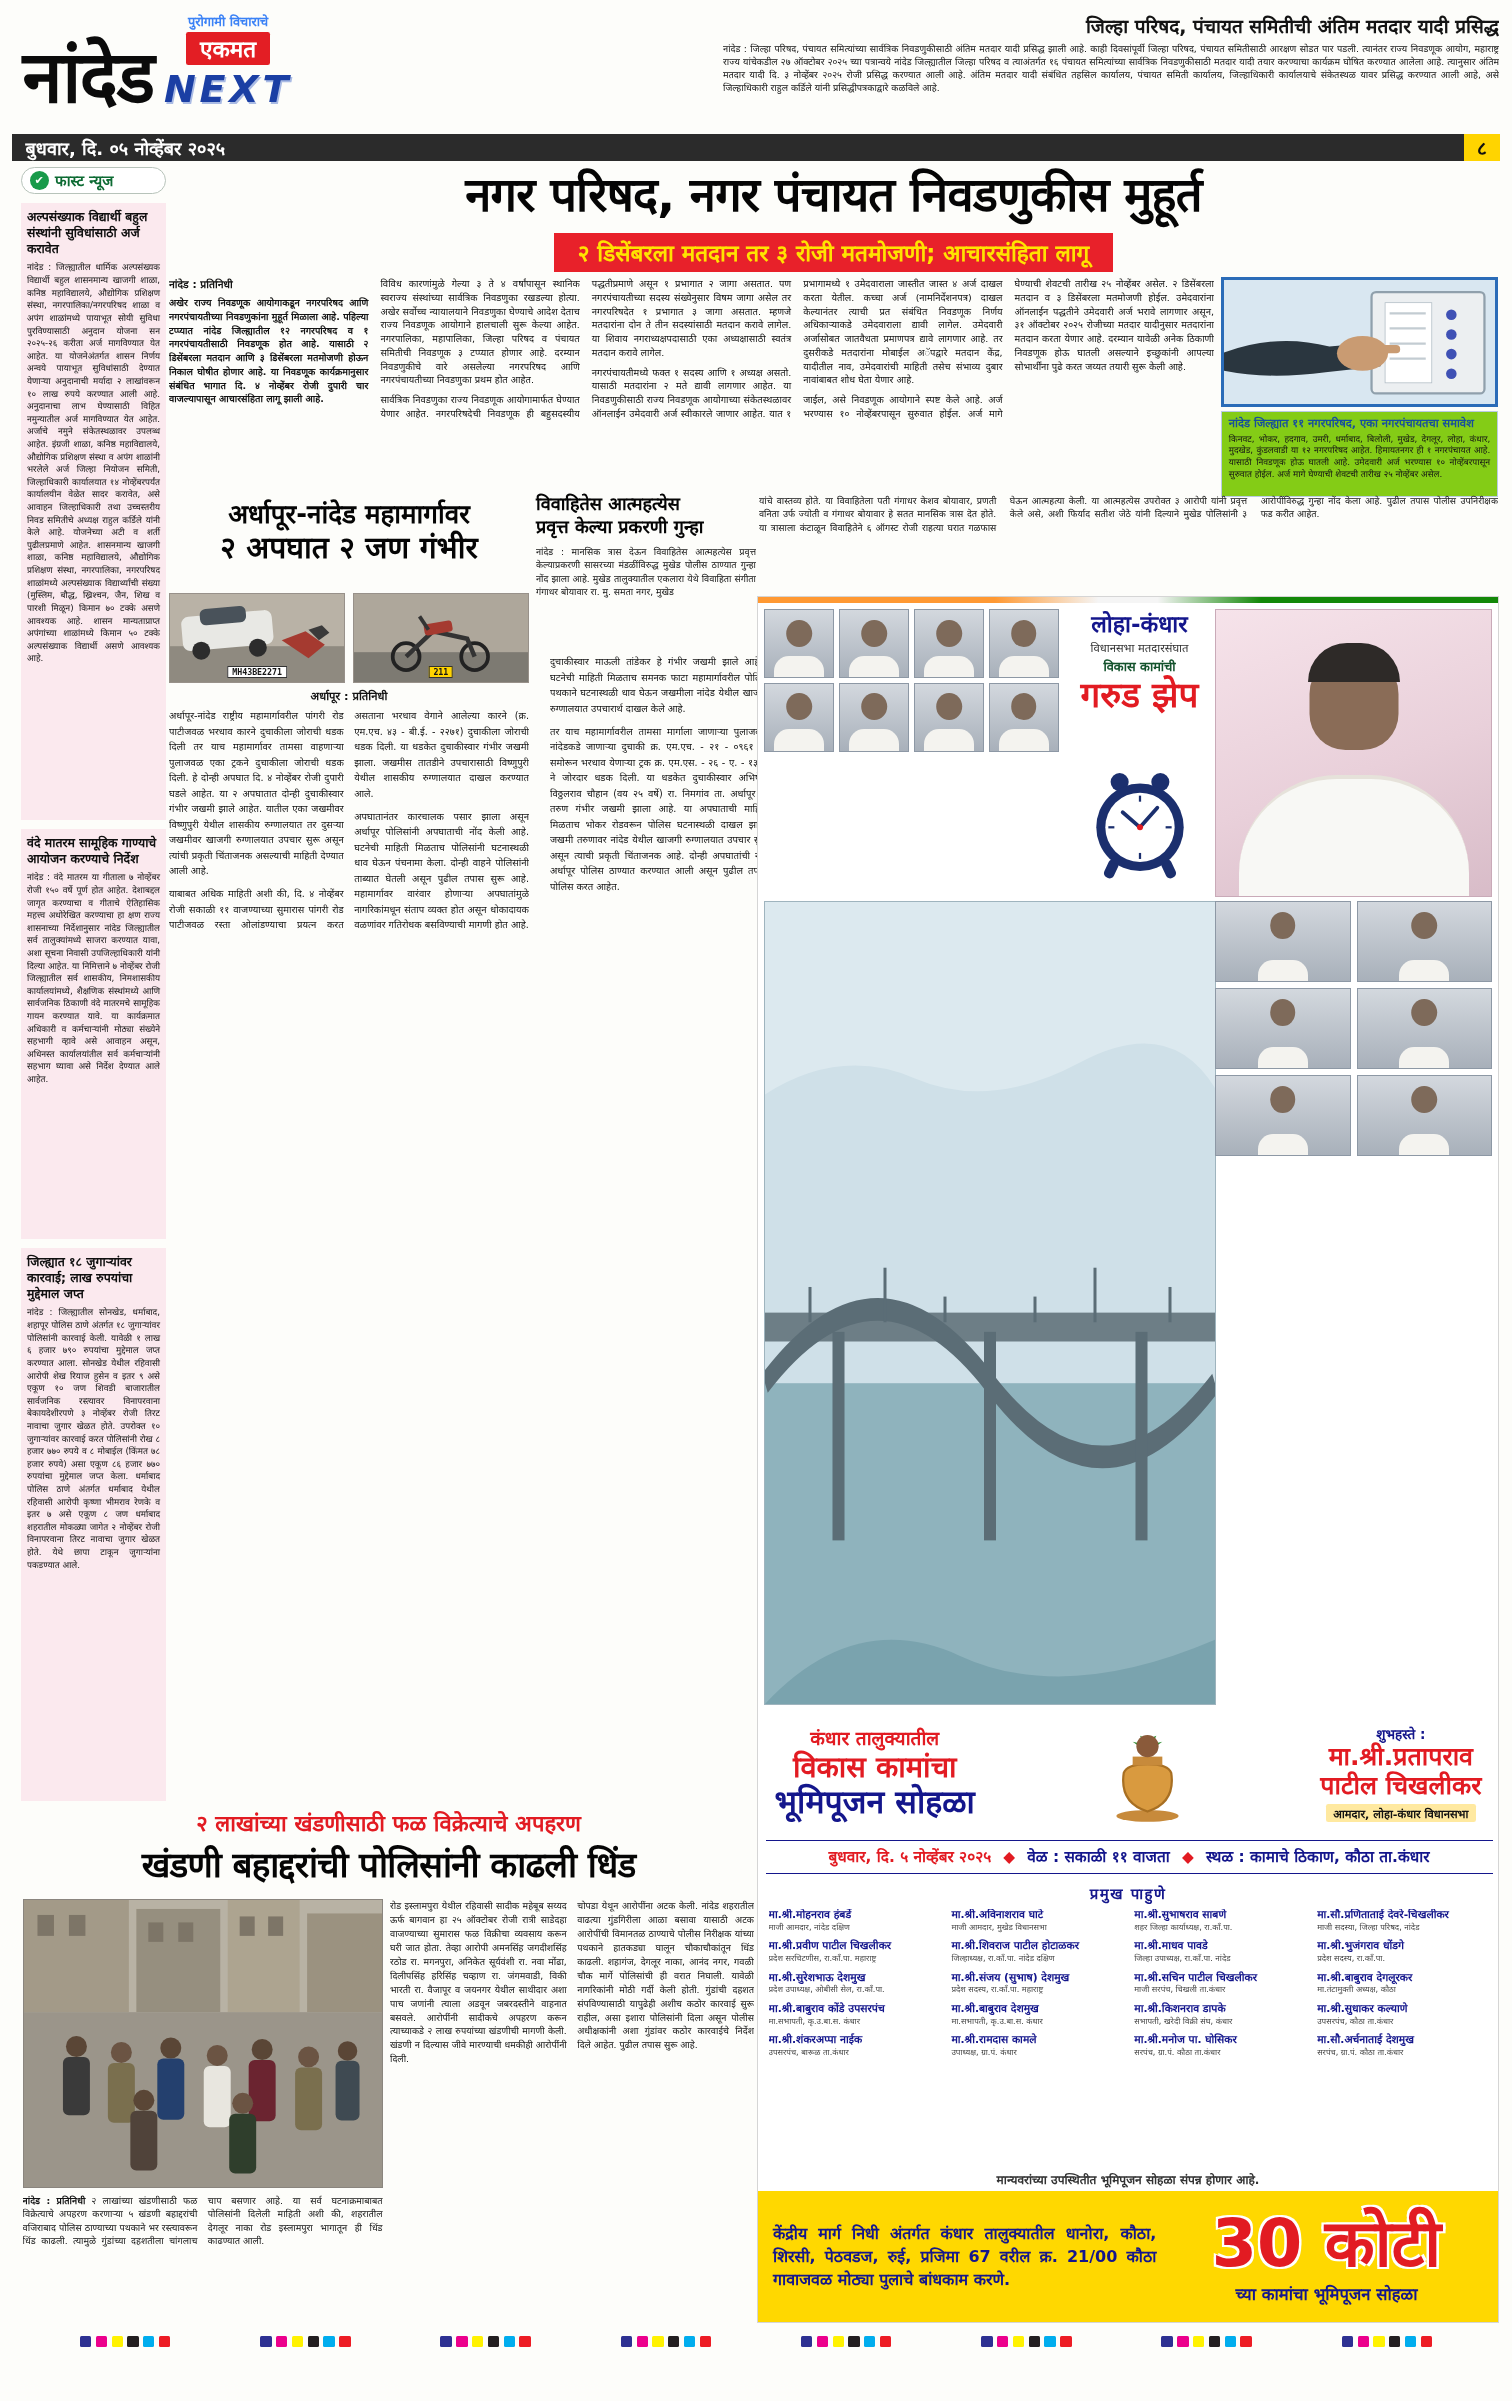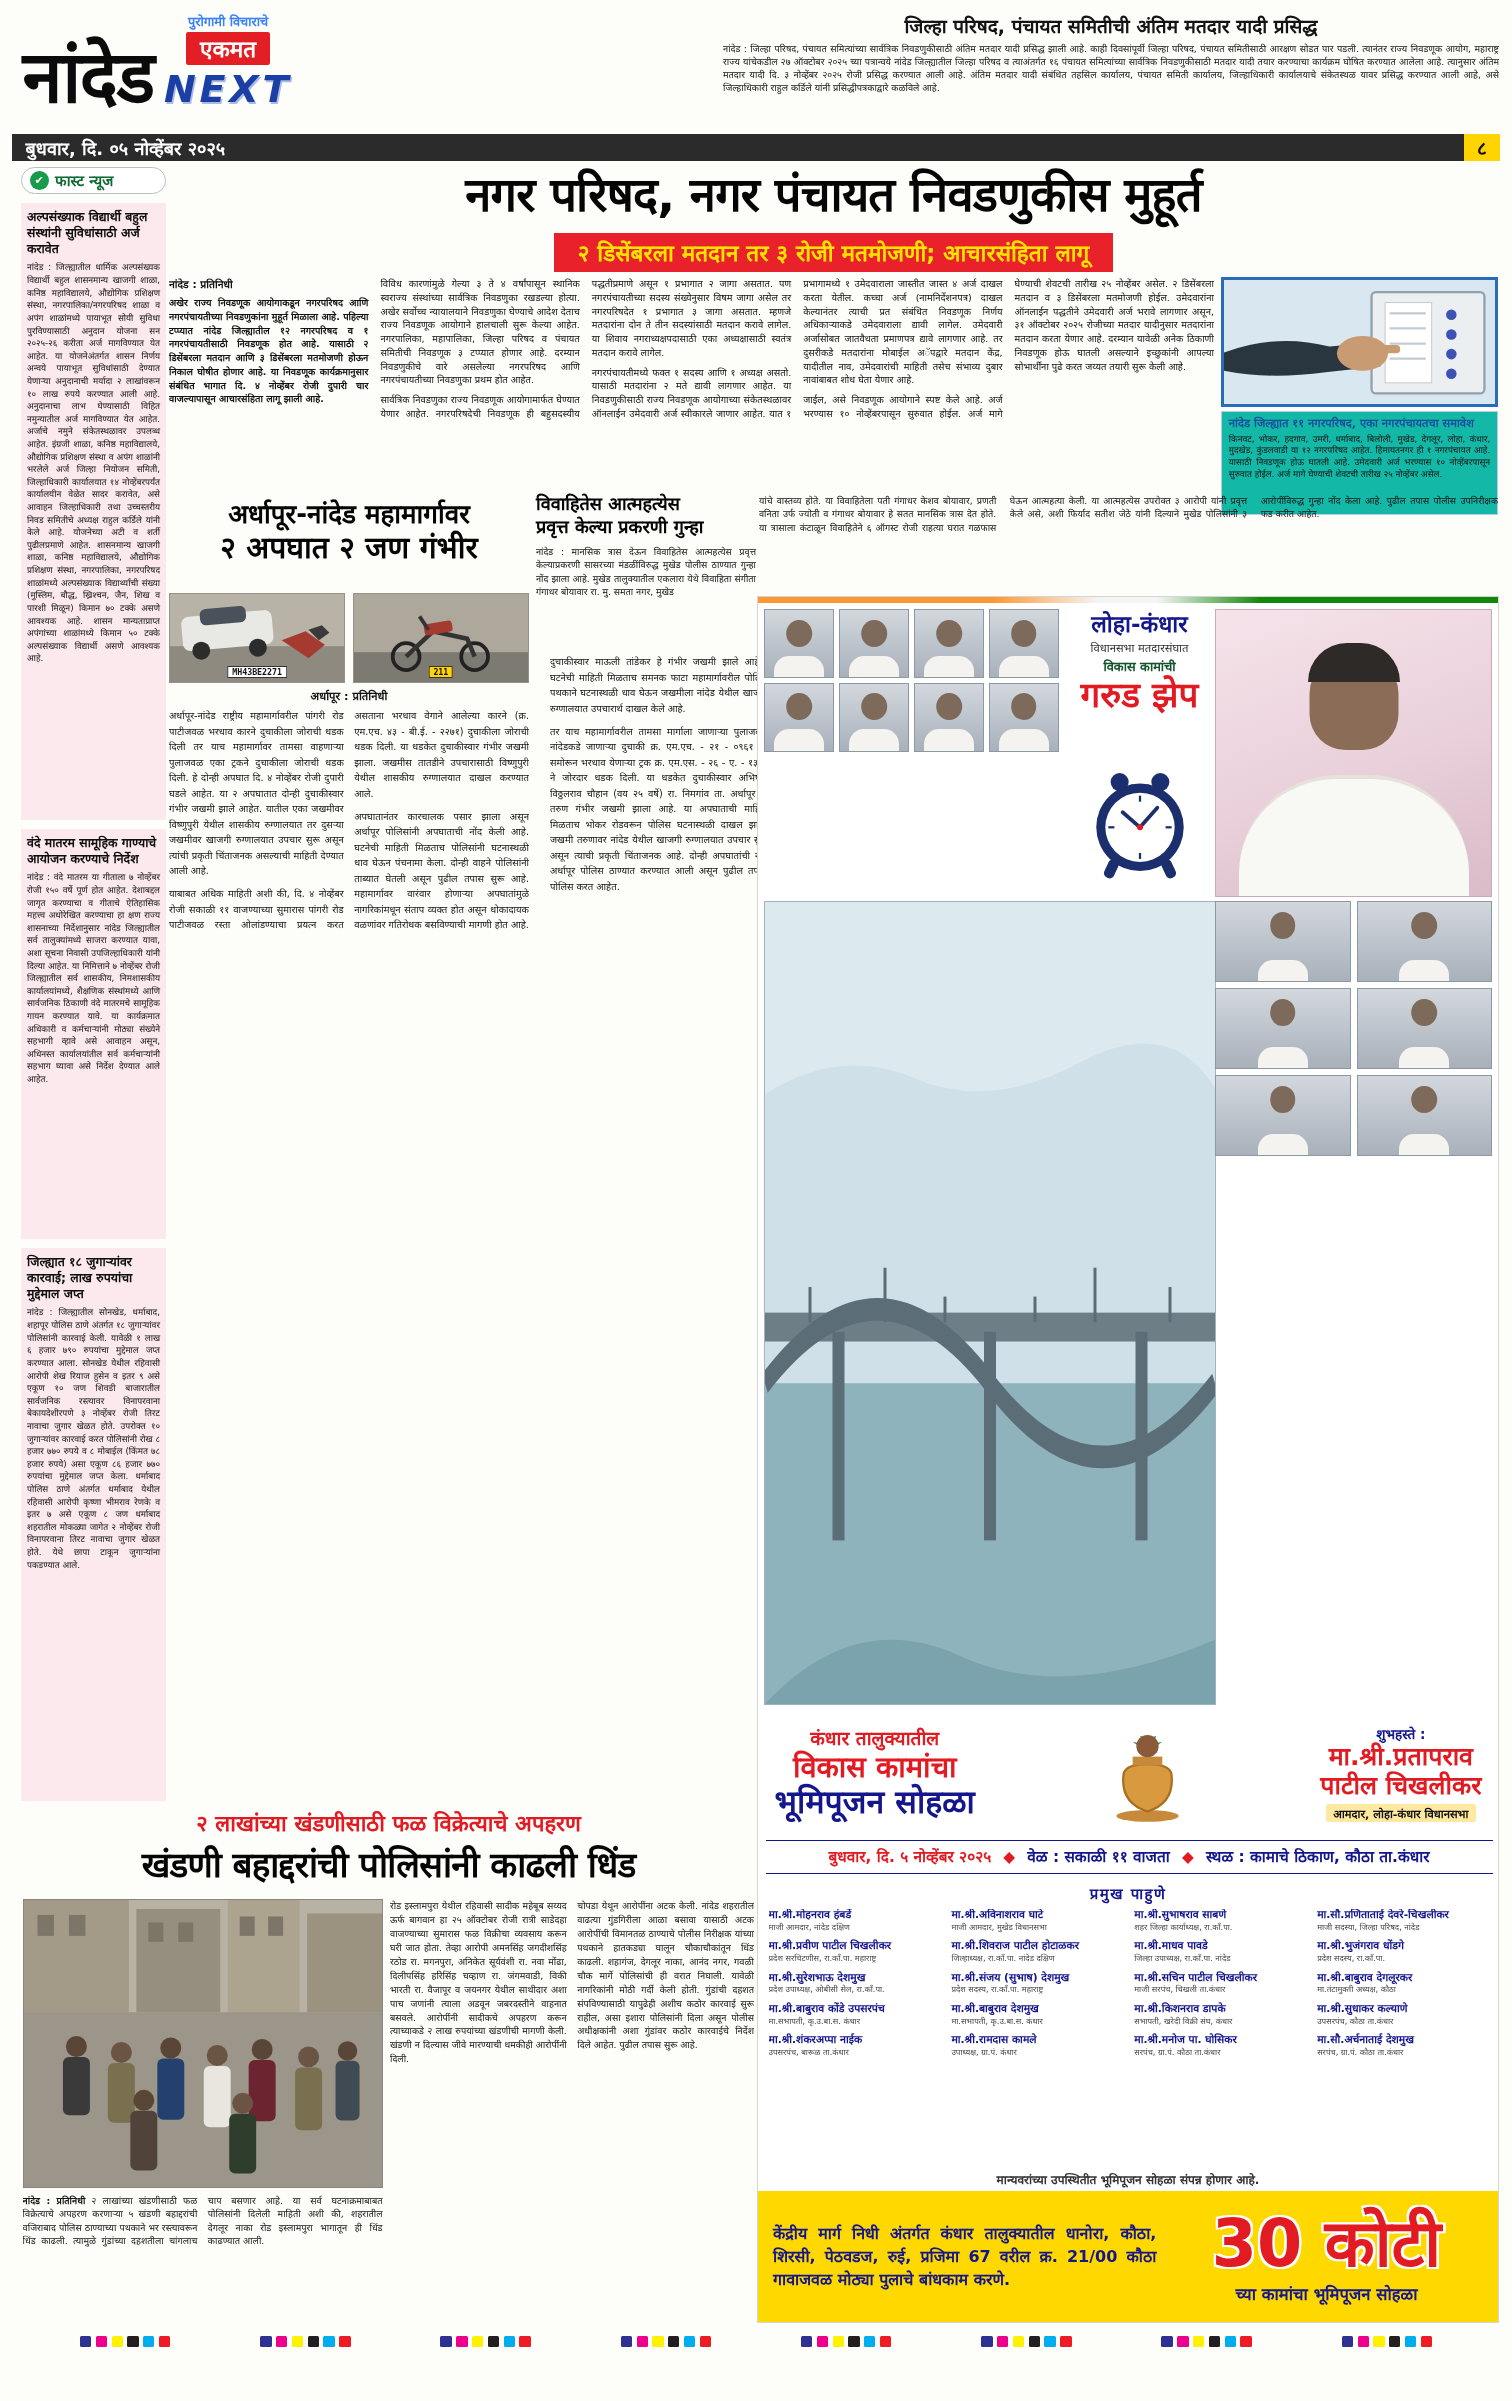--- a/index.html
+++ b/index.html
@@ -14,21 +14,21 @@
   .mast-row{display:flex;align-items:flex-end;gap:10.5px;}
   .nanded{font-size:72px;font-weight:bold;line-height:1.05;letter-spacing:-1.5px;color:#0b0b0b;}
   .mast-col{display:flex;flex-direction:column;align-items:center;gap:2.3px;padding-bottom:4.5px;}
   .tagline{font-size:12.8px;font-weight:bold;color:#3b82f6;white-space:nowrap;}
   .ekmat{background:#e31e24;color:#fff;font-weight:bold;font-size:22.6px;padding:0.8px 13.6px;border-radius:2.3px;}
   .next{color:#1b3fa4;font-weight:bold;font-style:italic;font-size:38px;letter-spacing:3.8px;
         text-shadow:1.5px 1.5px 0 #aabbe4;}
 
   
   .top-article{left:723px;top:15px;width:776px;height:113px;overflow:hidden;}
-  .top-article h2{font-size:19px;line-height:1.2;text-align:center;margin-bottom:3.8px;font-weight:bold;}
+  .top-article h2{font-size:19px;line-height:1.2;text-align:right;margin-bottom:3.8px;font-weight:bold;}
   .top-article p{font-size:9.3px;line-height:1.4;}
 
   
   .datebar{left:12px;top:134px;width:1488px;height:27px;background:#2b2b2b;color:#fff;
            display:flex;align-items:center;padding-left:13.6px;font-size:18px;font-weight:bold;}
   .pagenum{position:absolute;right:0;top:0;width:36px;height:27px;background:#ffd400;color:#111;
            display:flex;align-items:center;justify-content:center;font-size:19px;font-weight:bold;}
 
   
   .fastnews{left:21px;top:167px;width:145px;height:1636px;overflow:hidden;}
@@ -51,21 +51,21 @@
   .main-subhead{display:inline-block;background:#e8212a;color:#ffe300;font-size:22.6px;font-weight:bold;
                 padding:3.8px 24px;}
   .main-body{left:169px;top:277px;width:1045px;height:220px;column-count:5;column-gap:12px;
              font-size:9.5px;line-height:1.45;text-align:justify;overflow:hidden;}
   .main-body .byline{font-weight:bold;font-size:10.5px;margin-bottom:3.8px;}
   .main-body .lead{font-weight:bold;}
   .main-body p{margin-bottom:6px;}
   .main-photo{left:1221px;top:277px;width:277px;height:130px;border:3px solid #2b6cb8;
               overflow:hidden;background:#d9e7f1;}
   .main-photo svg{display:block;width:100%;height:100%;}
-  .main-caption{left:1221px;top:411px;width:277px;height:104px;background:#14b8a6;
+  .main-caption{left:1221px;top:411px;width:277px;height:86px;background:#84cc16;
                 border:0.8px solid #b9cbe2;padding:4.5px 6.8px;overflow:hidden;}
   .main-caption h4{color:#174f9c;font-size:11.3px;line-height:1.25;margin-bottom:3px;font-weight:bold;}
   .main-caption p{font-size:8.7px;line-height:1.35;text-align:justify;}
 
   
   .acc-headline{left:169px;top:499px;width:360px;text-align:center;font-weight:bold;color:#050505;}
   .acc-headline .l1{font-size:26px;line-height:1.2;display:block;}
   .acc-headline .l2{font-size:30px;line-height:1.2;display:block;}
   .acc-photos{left:169px;top:593px;width:360px;height:90px;display:flex;gap:7.5px;}
   .acc-photo{flex:1;position:relative;overflow:hidden;border:0.8px solid #98918a;}

